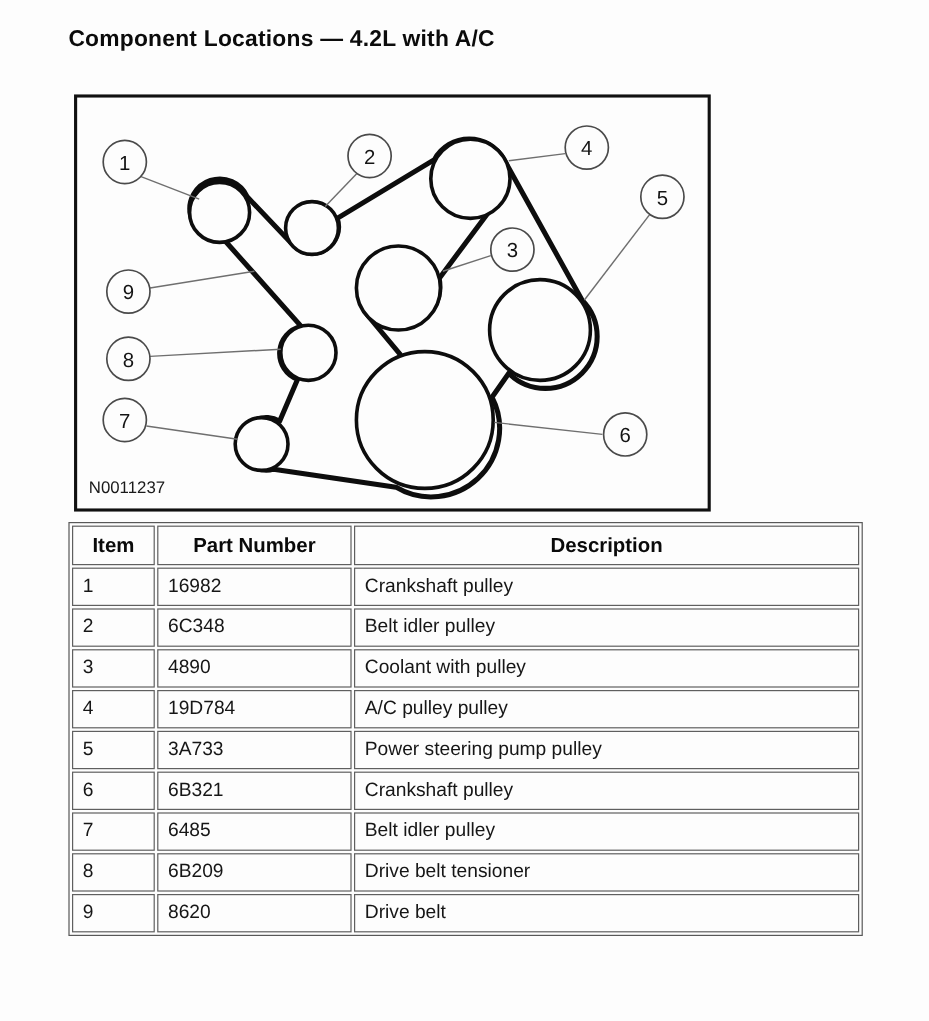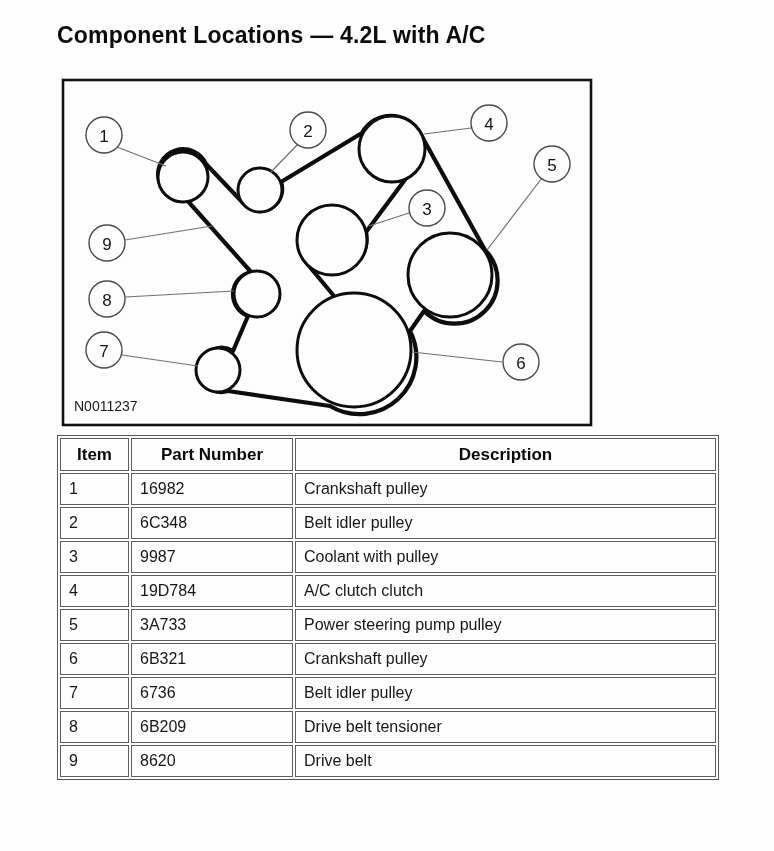--- a/index.html
+++ b/index.html
@@ -4,21 +4,21 @@
 <style>
   html,body{margin:0;padding:0;}
   body{
     width:774px;height:851px;position:relative;overflow:hidden;
     background:#fdfdfd;
     font-family:"Liberation Sans",sans-serif;
     color:#0d0d0d;
   }
   .page-title{
     position:absolute;left:57px;top:22px;margin:0;
-    font-size:23px;font-weight:bold;letter-spacing:.2px;color:#0b0b0b;
+    font-size:19px;font-weight:bold;letter-spacing:.2px;color:#0b0b0b;
   }
   .diagram-svg{position:absolute;left:0;top:0;}
   
   .parts-table-wrap{position:absolute;left:57px;top:435px;}
   table.parts{
     border-collapse:separate;border-spacing:2px;
     background:#fdfdfd;border:1px solid #585858;
     table-layout:fixed;width:660px;
   }
   table.parts th,table.parts td{
@@ -143,41 +143,41 @@
           <td class="part-number-cell">16982</td>
           <td class="description-cell">Crankshaft pulley</td>
         </tr>
         <tr>
           <td class="item-cell">2</td>
           <td class="part-number-cell">6C348</td>
           <td class="description-cell">Belt idler pulley</td>
         </tr>
         <tr>
           <td class="item-cell">3</td>
-          <td class="part-number-cell">9987</td>
+          <td class="part-number-cell">4890</td>
           <td class="description-cell">Coolant with pulley</td>
         </tr>
         <tr>
           <td class="item-cell">4</td>
           <td class="part-number-cell">19D784</td>
-          <td class="description-cell">A/C clutch clutch</td>
+          <td class="description-cell">A/C pulley pulley</td>
         </tr>
         <tr>
           <td class="item-cell">5</td>
           <td class="part-number-cell">3A733</td>
           <td class="description-cell">Power steering pump pulley</td>
         </tr>
         <tr>
           <td class="item-cell">6</td>
           <td class="part-number-cell">6B321</td>
           <td class="description-cell">Crankshaft pulley</td>
         </tr>
         <tr>
           <td class="item-cell">7</td>
-          <td class="part-number-cell">6736</td>
+          <td class="part-number-cell">6485</td>
           <td class="description-cell">Belt idler pulley</td>
         </tr>
         <tr>
           <td class="item-cell">8</td>
           <td class="part-number-cell">6B209</td>
           <td class="description-cell">Drive belt tensioner</td>
         </tr>
         <tr>
           <td class="item-cell">9</td>
           <td class="part-number-cell">8620</td>

